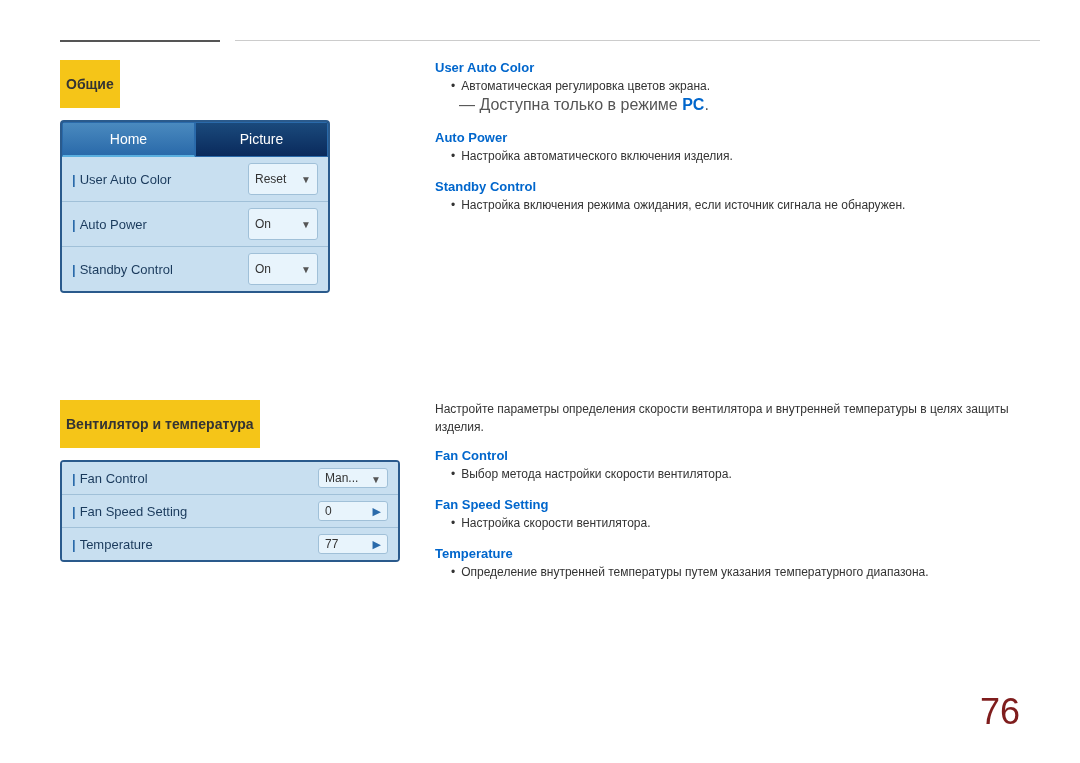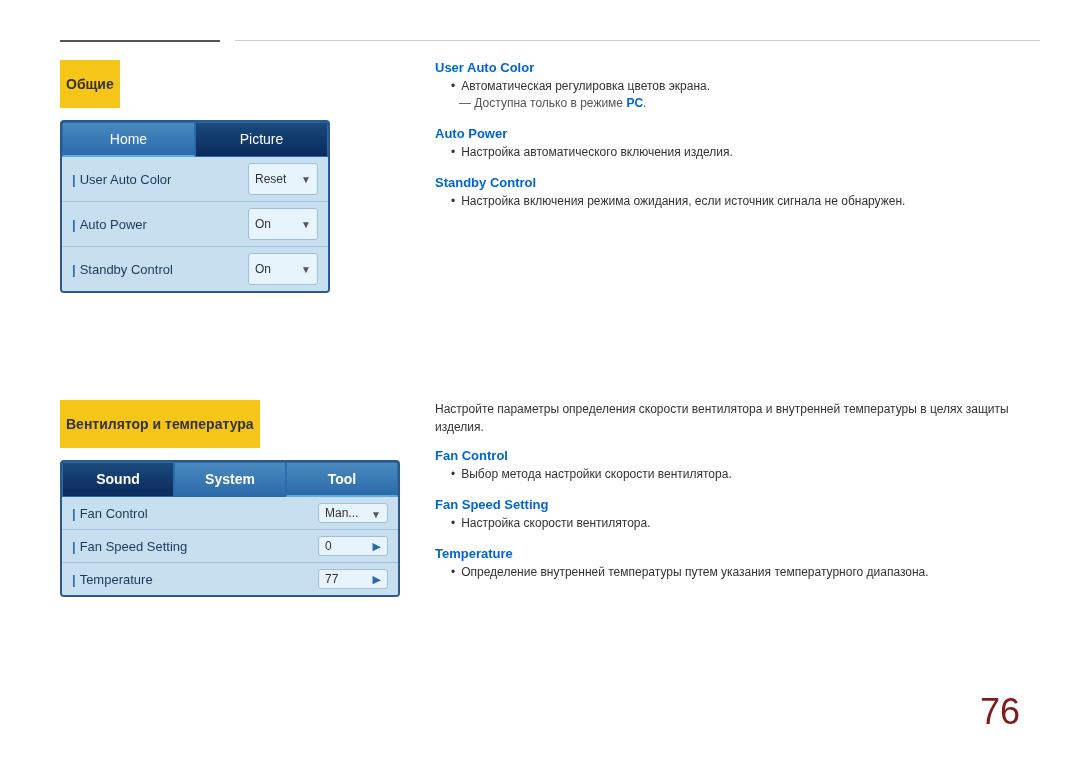--- a/index.html
+++ b/index.html
@@ -187,21 +187,21 @@
       color: #333;
     }
 
     .desc-bullet::before {
       content: '•';
       margin-right: 6px;
     }
 
     .desc-note {
       margin-left: 24px;
-      font-size: 12px;
+      font-size: 16px;
       color: #555;
     }
 
     .desc-note::before {
       content: '— ';
     }
 
     .highlight-blue {
       color: #0066cc;
       font-weight: bold;
@@ -372,25 +372,20 @@
   <div class="desc-section">
     <div class="desc-title">Standby Control</div>
     <div class="desc-bullet">Настройка включения режима ожидания, если источник сигнала не обнаружен.</div>
   </div>
 </div>
 
 <div class="bottom-left">
   <div class="section-title">Вентилятор и температура</div>
 
   <div class="bottom-panel" style="position:relative;">
-    <div class="bottom-panel-tabs">
-      <div class="bottom-tab sound">Sound</div>
-      <div class="bottom-tab system">System</div>
-      <div class="bottom-tab tool">Tool</div>
-    </div>
     <div class="bottom-panel-rows">
       <div class="bottom-panel-row">
         <span class="bottom-row-label">Fan Control</span>
         <div class="bottom-row-control">
           <span class="row-control-text">Man...</span>
           <span class="dropdown-arrow">▼</span>
         </div>
       </div>
       <div class="bottom-panel-row">
         <span class="bottom-row-label">Fan Speed Setting</span>

